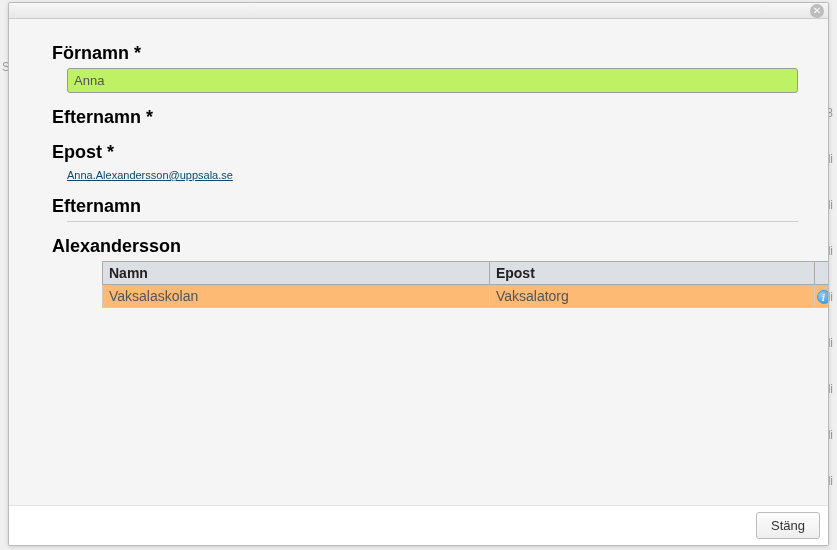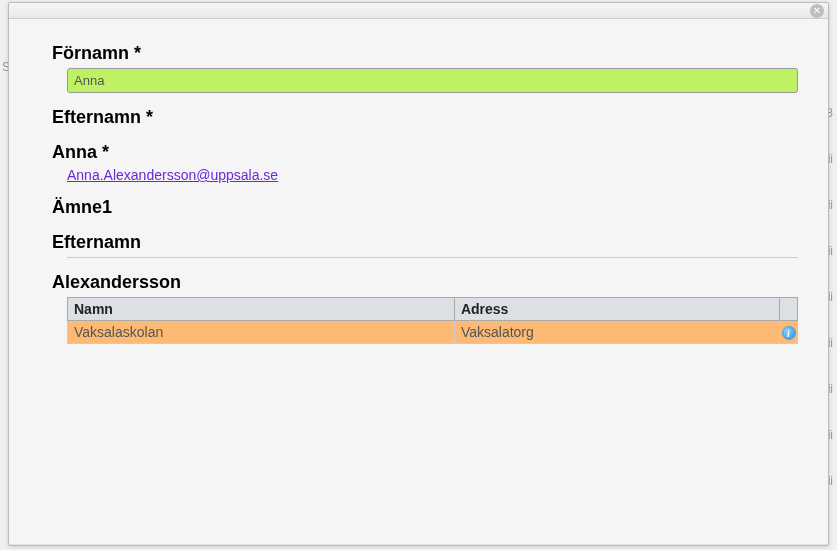--- a/index.html
+++ b/index.html
@@ -87,37 +87,38 @@
       width: 100%;
       border: 1px solid #999;
       border-radius: 3px;
       padding: 4px 6px;
       font-size: 13px;
       background: #bef264;
       color: #555;
       font-family: inherit;
     }
     .form-link {
-      color: #6d28d9;
+      color: #0c4a6e;
       text-decoration: underline;
-      font-size: 14px;
+      font-size: 11px;
     }
     .hr-thin {
       margin-left: 28px;
       border: none;
       border-top: 1px solid #ccc;
       margin-top: 2px;
     }
     .table-wrap {
       margin-left: 28px;
     }
     table {
       width: 100%;
       border-collapse: collapse;
       font-size: 14px;
+      margin-left: 35px;
     }
     table th {
       background: #dcdfe4;
       border: 1px solid #aaa;
       text-align: left;
       padding: 3px 6px;
       font-weight: bold;
     }
     table th.action-col {
       width: 18px;
@@ -194,56 +195,58 @@
       <div class="field-wrap">
         <input class="form-input" type="text" value="Anna" style="">
       </div>
     </div>
 
     <div class="form-group">
       <label>Efternamn *</label>
     </div>
 
     <div class="form-group">
-      <label>Anna *</label>
+      <label>Epost *</label>
       <div class="field-wrap">
         <a href="#" class="form-link">Anna.Alexandersson@uppsala.se</a>
       </div>
     </div>
 
     <div class="form-group">
-      <label>Ämne1</label>
     </div>
 
 
 
     <div class="form-group">
       <label>Efternamn</label>
       <hr class="hr-thin">
     </div>
 
     <div class="form-group">
       <label>Alexandersson</label>
       <div class="table-wrap">
         <table>
           <thead>
             <tr>
               <th>Namn</th>
-              <th>Adress</th>
+              <th>Epost</th>
               <th class="action-col"></th>
             </tr>
           </thead>
           <tbody>
             <tr>
               <td>Vaksalaskolan</td>
               <td>Vaksalatorg</td>
               <td class="action-cell">
                 <span class="info-icon">i</span>
               </td>
             </tr>
           </tbody>
         </table>
       </div>
     </div>
 
   </div>
 
+  <div class="dialog-footer">
+    <button class="btn">Stäng</button>
+  </div>
 </div>
 
 </body></html>

